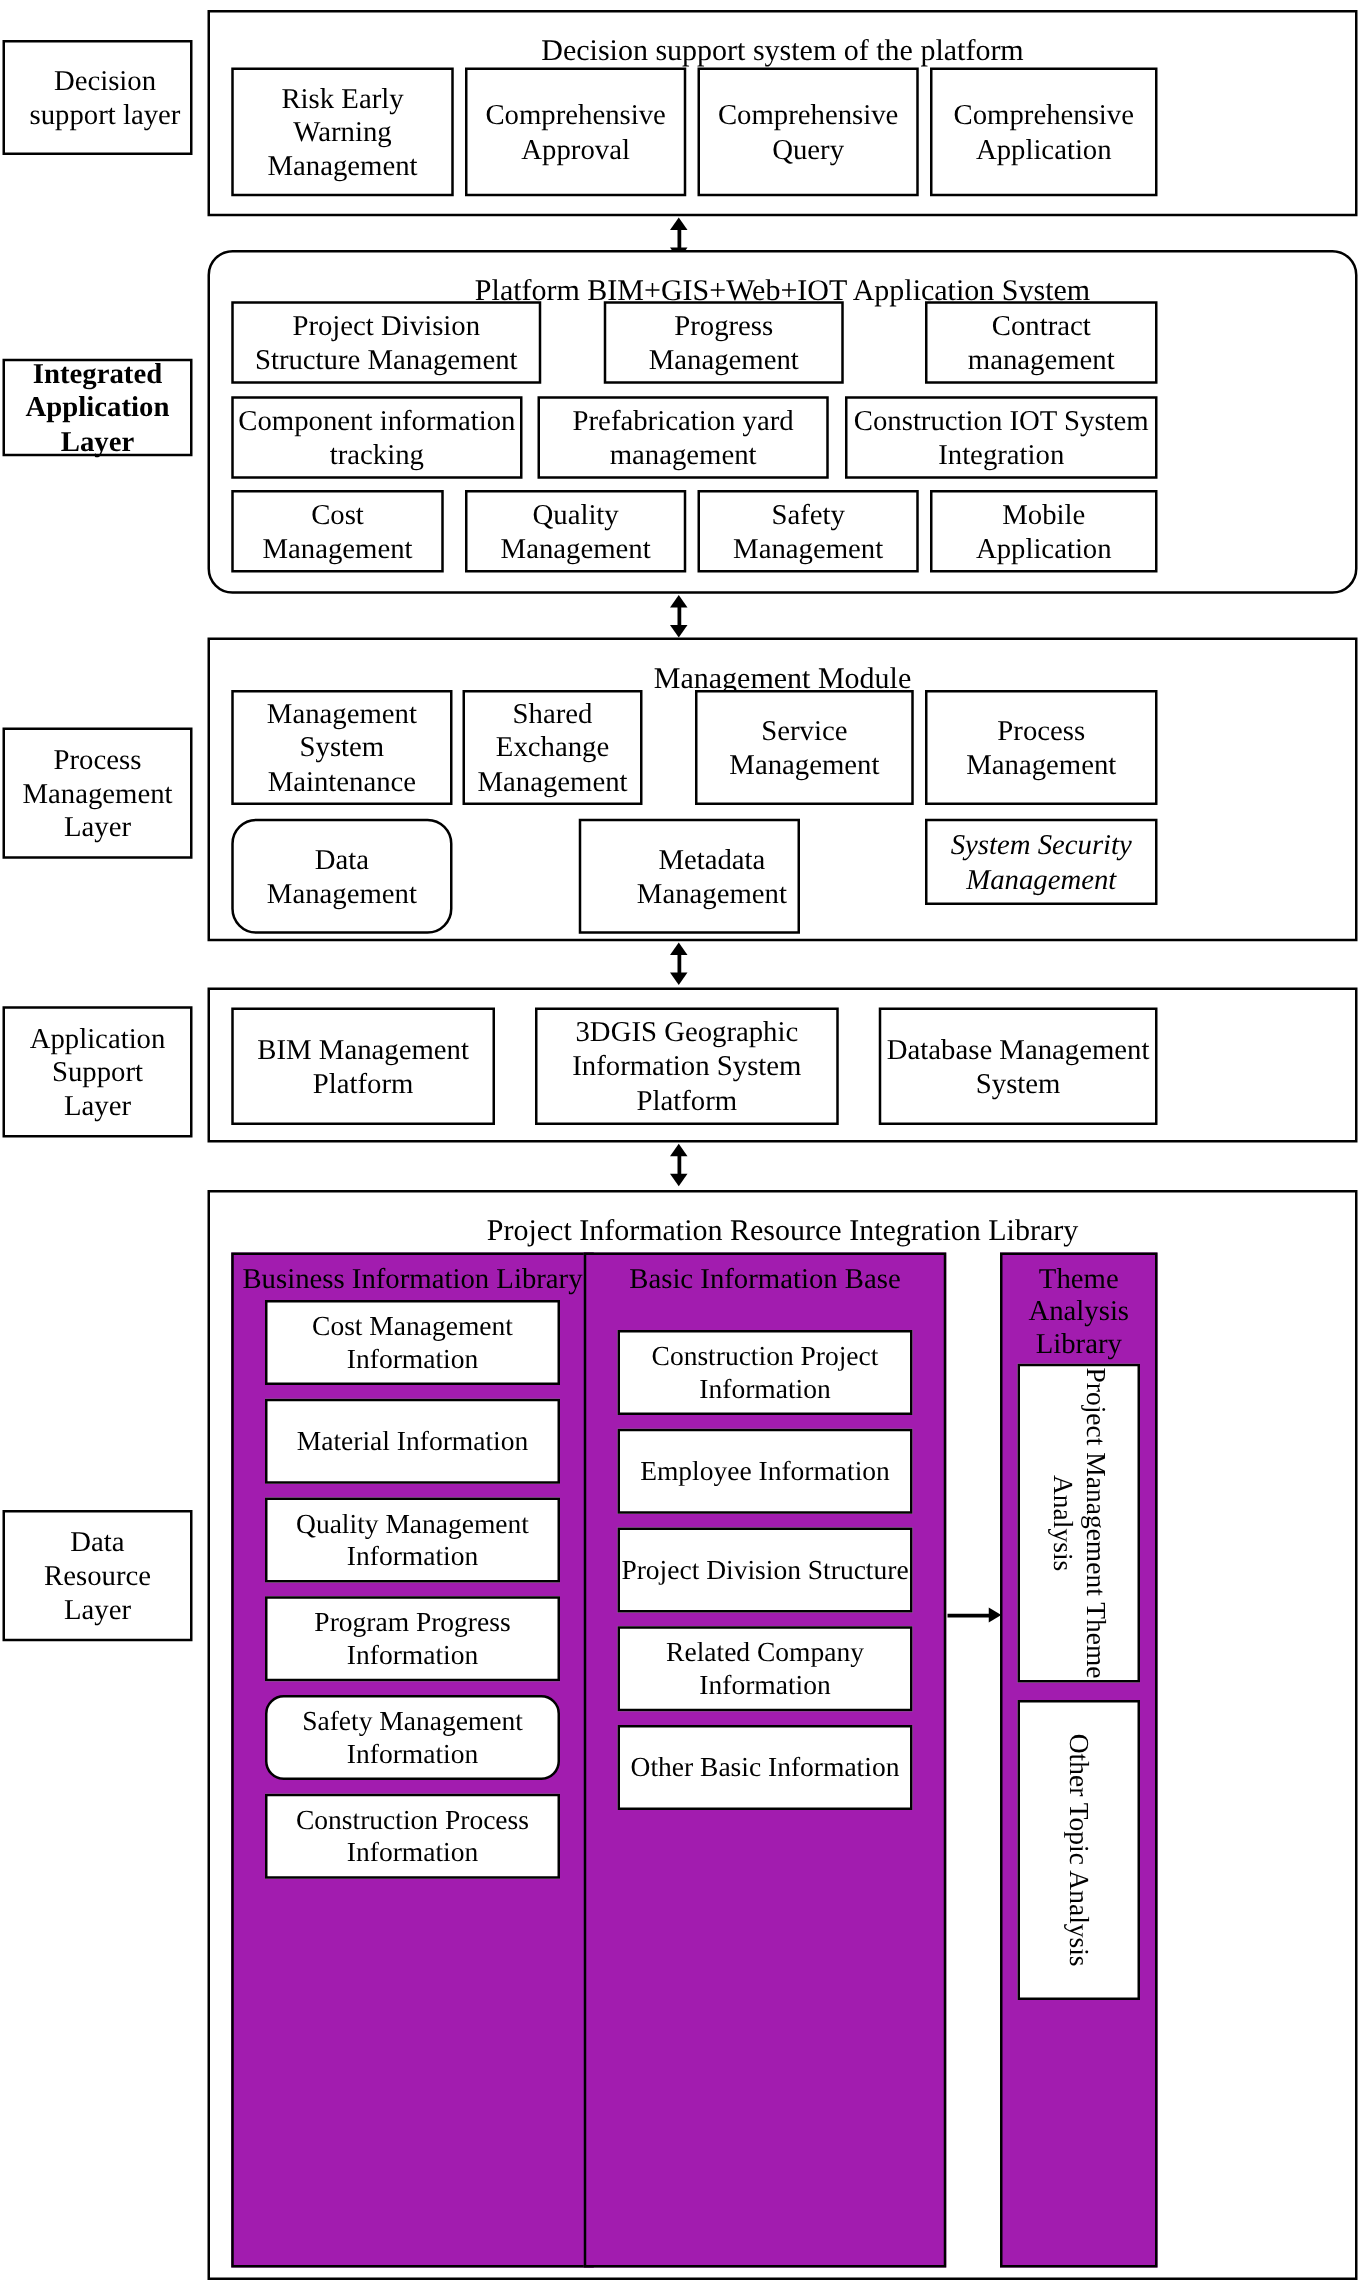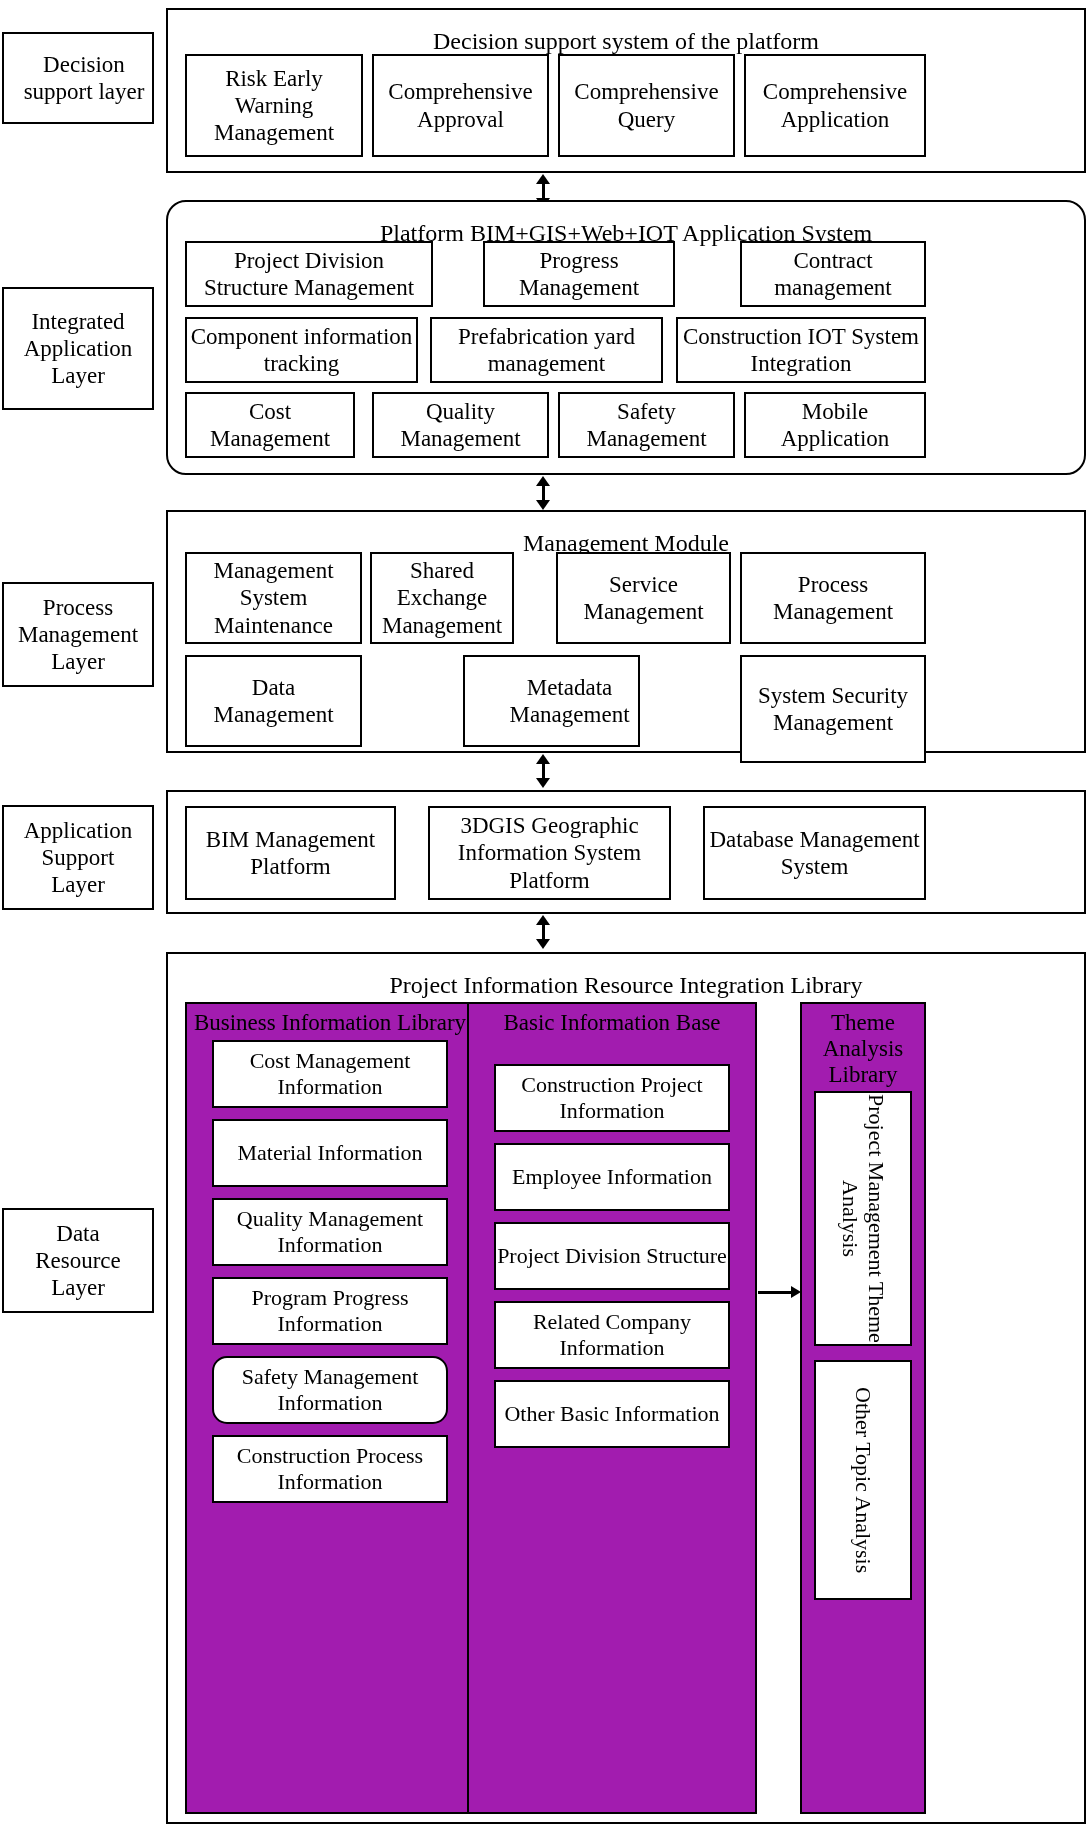--- a/index.html
+++ b/index.html
@@ -150,21 +150,21 @@
     </div>
   </div>
 </div>
 
 <div class="vArrow" style="top:174px;height:34px;">
   <div class="head-up"></div>
   <div class="shaft"></div>
   <div class="head-dn"></div>
 </div>
 
-<div class="bx layer-label" style="top:287px;height:123px;">
+<div class="bx layer-label" style="top:287px;height:78px;font-weight:bold;">
   <span style="white-space:pre-line;">Integrated
 Application
 Layer</span>
 </div>
 
 <div class="layer-box" style="top:200px;height:275px;border-radius:20px;">
   <div class="layer-title">Platform BIM+GIS+Web+IOT Application System</div>
   <div class="row" style="left:0;top:39px;width:920px;height:70px;">
     <div class="bx" style="position:absolute;left:17px;top:0;width:248px;height:66px;font-size:23px;">
       <span>Project Division Structure Management</span>
@@ -225,27 +225,27 @@
       <span>Shared Exchange Management</span>
     </div>
     <div class="bx" style="position:absolute;left:388px;top:0;width:175px;height:92px;font-size:23px;">
       <span>Service Management</span>
     </div>
     <div class="bx" style="position:absolute;left:572px;top:0;width:186px;height:92px;font-size:23px;">
       <span>Process Management</span>
     </div>
   </div>
   <div class="row" style="left:0;top:143px;width:920px;height:96px;">
-    <div class="bx" style="position:absolute;left:17px;top:0;width:177px;height:92px;font-size:23px;">
+    <div class="bx" style="position:absolute;left:17px;top:0;width:177px;height:92px;font-size:23px;border-radius:20px;">
       <span>Data Management</span>
     </div>
     <div class="bx" style="position:absolute;left:295px;top:0;width:177px;height:92px;font-size:23px;padding-left:36px;">
       <span>Metadata Management</span>
     </div>
-    <div class="bx" style="position:absolute;left:572px;top:0;width:186px;height:108px;font-size:23px;">
+    <div class="bx" style="position:absolute;left:572px;top:0;width:186px;height:69px;font-size:23px;font-style:italic;">
       <span>System Security Management</span>
     </div>
   </div>
 </div>
 
 <div class="vArrow" style="top:754px;height:34px;">
   <div class="head-up"></div>
   <div class="shaft"></div>
   <div class="head-dn"></div>
 </div>

